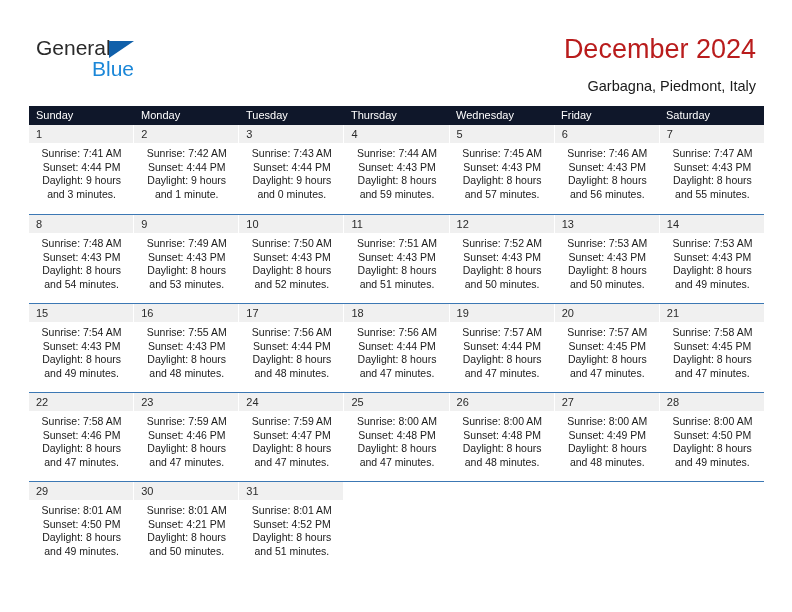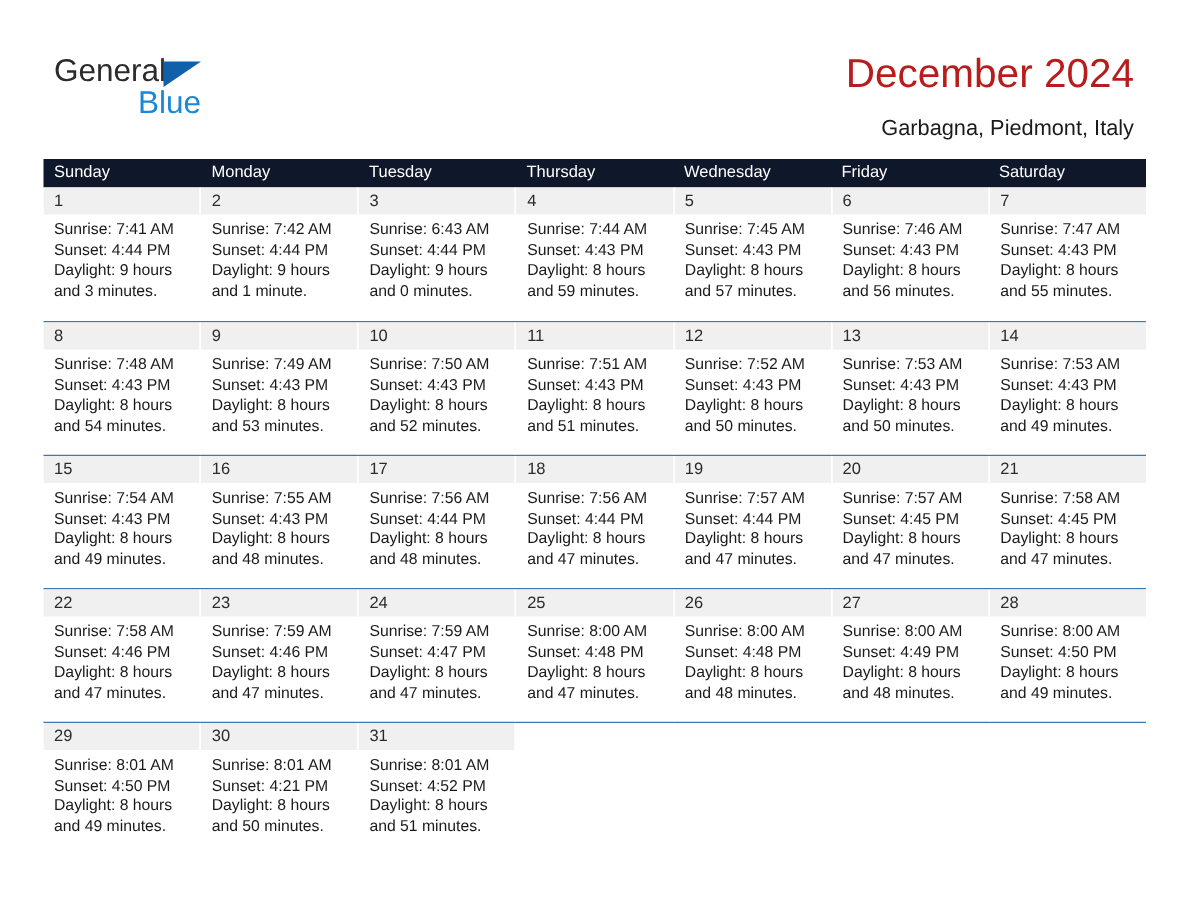--- a/index.html
+++ b/index.html
@@ -137,20 +137,21 @@
   }
   .daynum {
     font-size: 11px;
     color: #2b2b2b;
     line-height: 18px;
     padding-left: 7px;
     display: block;
   }
   .lines {
     padding: 4px 6px 0 7px;
+    text-align: center;
   }
   .line {
     font-size: 10.5px;
     line-height: 13.6px;
     color: #1a1a1a;
     white-space: nowrap;
     font-family: "Liberation Sans", sans-serif;
   }
 </style>
 </head>
@@ -202,21 +203,21 @@
               <div class="line">Sunset: 4:44 PM</div>
               <div class="line">Daylight: 9 hours</div>
               <div class="line">and 1 minute.</div>
             </div>
           </div>
           <div class="cell filled">
             <div class="daynum-band">
               <span class="daynum">3</span>
             </div>
             <div class="lines">
-              <div class="line">Sunrise: 6:43 AM</div>
+              <div class="line">Sunrise: 7:43 AM</div>
               <div class="line">Sunset: 4:44 PM</div>
               <div class="line">Daylight: 9 hours</div>
               <div class="line">and 0 minutes.</div>
             </div>
           </div>
           <div class="cell filled">
             <div class="daynum-band">
               <span class="daynum">4</span>
             </div>
             <div class="lines">

